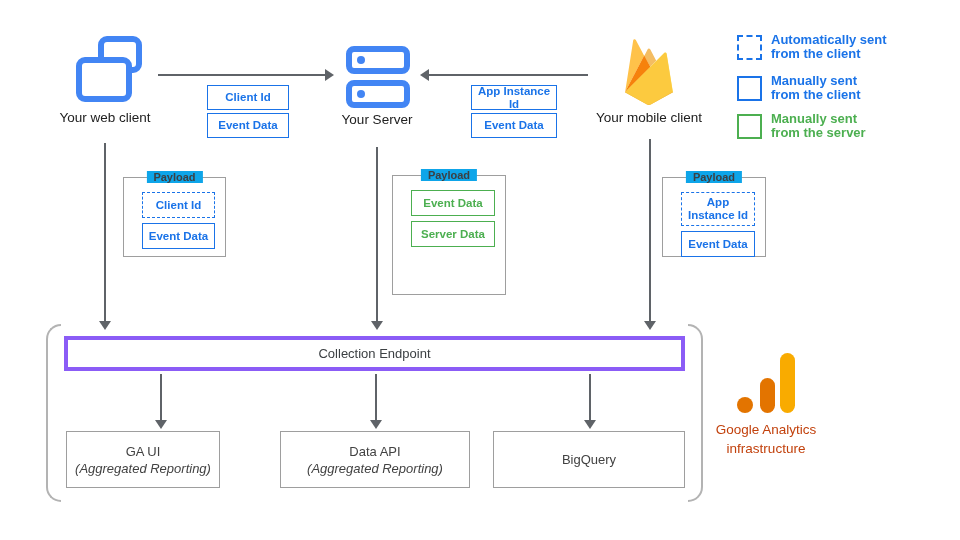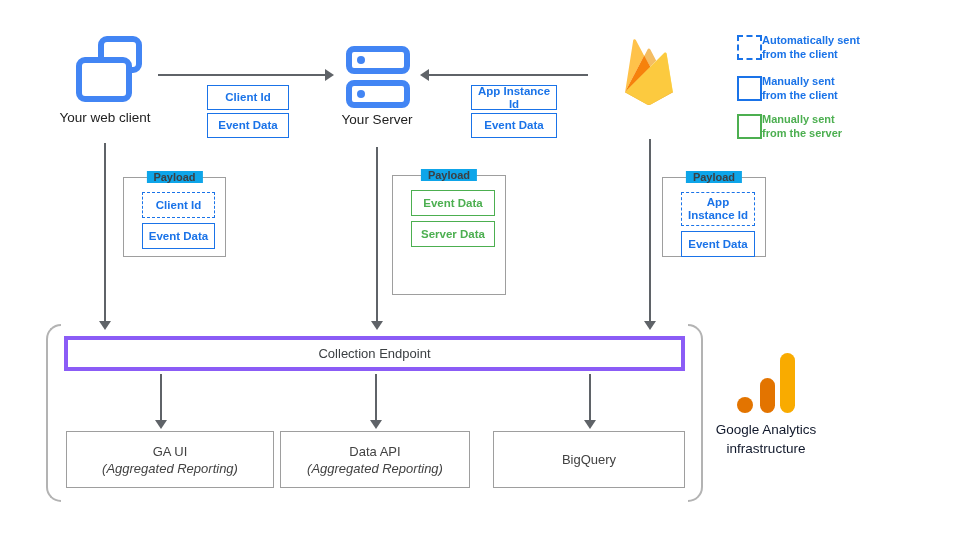--- a/index.html
+++ b/index.html
@@ -51,29 +51,29 @@
              display:flex; flex-direction:column; align-items:center; justify-content:center;
              font-size:13px; color:#424242; line-height:17px; text-align:center; }
   .out-box .sub { font-style:italic; }
 
   .bracket-left  { position:absolute; left:46px;  top:324px; width:15px; height:178px;
                    border:2px solid #b3b3b3; border-right:none; border-radius:16px 0 0 16px; }
   .bracket-right { position:absolute; left:688px; top:324px; width:15px; height:178px;
                    border:2px solid #b3b3b3; border-left:none; border-radius:0 16px 16px 0; }
 
   .brand-label { position:absolute; left:700px; top:420px; width:132px; text-align:center;
-                 font-size:13.5px; color:#0f172a; line-height:19px; }
+                 font-size:13.5px; color:#c2410c; line-height:19px; }
 
   
   .legend-item { position:absolute; left:737px; display:flex; align-items:center; }
   .legend-swatch { width:25px; height:25px; background:#fff; flex:0 0 auto; }
   .legend-swatch.dashed-blue { border:2px dashed #1a73e8; }
   .legend-swatch.solid-blue  { border:2px solid #1a73e8; }
   .legend-swatch.solid-green { border:2px solid #4caf50; }
-  .legend-text { font-size:11px; font-weight:bold; line-height:14px; }
+  .legend-text { margin-left:9px; font-size:13px; font-weight:bold; line-height:14px; }
   .legend-text.blue  { color:#1a73e8; }
   .legend-text.green { color:#4caf50; }
   .legend-text span { display:block; }
 </style>
 </head>
 <body>
 
 <div id="stage">
 
   <div class="wc-icon">
@@ -95,20 +95,21 @@
   <div class="fb-icon">
     <svg viewBox="0 0 256 351" width="50" height="66">
       <path fill="#FFC24A" d="M1.25 280.73l1.6-3.13L102.2 89.08 58.05 5.61C54.39-1.28 45.07.47 43.87 8.19L1.25 280.73z"></path>
       <path fill="#F4BD62" d="M134.42 148.97l32.04-32.81-32.04-61.01c-3.04-5.79-10.43-6.4-13.44-.59l-17.7 34.11-.53 1.74 31.67 58.56z"></path>
       <path fill="#F6820C" d="M0 283l.96-.97 3.5-1.42 128.48-128 1.63-4.43-32.05-61.07z"></path>
       <path fill="#FDE068" d="M139.12 347.55l116.28-64.85-33.2-204.49c-1.04-6.4-8.89-8.93-13.47-4.34L0 283l115.61 64.55a24.13 24.13 0 0 0 23.51 0"></path>
       <path fill="#FCCA3F" d="M254.35 282.16L221.4 79.22c-1.03-6.35-7.56-8.98-12.1-4.43L1.29 282.6l114.34 63.91a23.94 23.94 0 0 0 23.33 0l115.39-64.35z"></path>
       <path fill="#EEAB37" d="M139.12 345.64a24.13 24.13 0 0 1-23.51 0L.93 282.02l-.93.98 115.61 64.55a24.13 24.13 0 0 0 23.51 0l116.28-64.85-.29-1.75-115.99 64.69z"></path>
     </svg>
   </div>
+  <div class="node-label" style="left:574px; top:110px;">Your mobile client</div>
 
   <div class="harrow right" style="left:158px; top:74px; width:167px;"></div>
   <div class="tag-group" style="left:199px; top:85px; width:90px;">
     <div class="tag solid-blue">Client Id</div>
     <div class="tag solid-blue">Event Data</div>
   </div>
 
   <div class="harrow left" style="left:429px; top:74px; width:159px;"></div>
   <div class="tag-group" style="left:463px; top:85px; width:94px;">
     <div class="tag solid-blue">App Instance Id</div>
@@ -167,21 +168,21 @@
 
   <div class="bracket-left"></div>
   <div class="bracket-right"></div>
 
   <div class="endpoint">Collection Endpoint</div>
 
   <div class="varrow" style="left:160px; top:374px; height:47px;"></div>
   <div class="varrow" style="left:375px; top:374px; height:47px;"></div>
   <div class="varrow" style="left:589px; top:374px; height:47px;"></div>
 
-  <div class="out-box" style="left:66px; width:208px;">
+  <div class="out-box" style="left:66px; width:154px;">
     <div>GA UI</div>
     <div class="sub">(Aggregated Reporting)</div>
   </div>
   <div class="out-box" style="left:280px; width:190px;align-items:center;">
     <div>Data API</div>
     <div class="sub">(Aggregated Reporting)</div>
   </div>
   <div class="out-box" style="left:493px; width:192px;">
     <div>BigQuery</div>
   </div>

